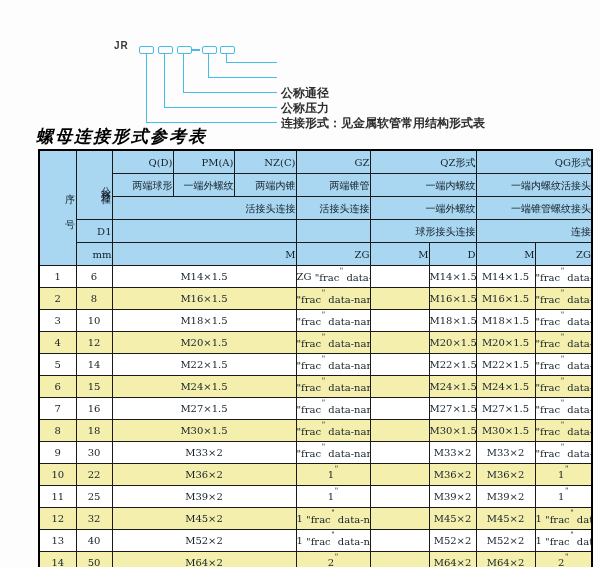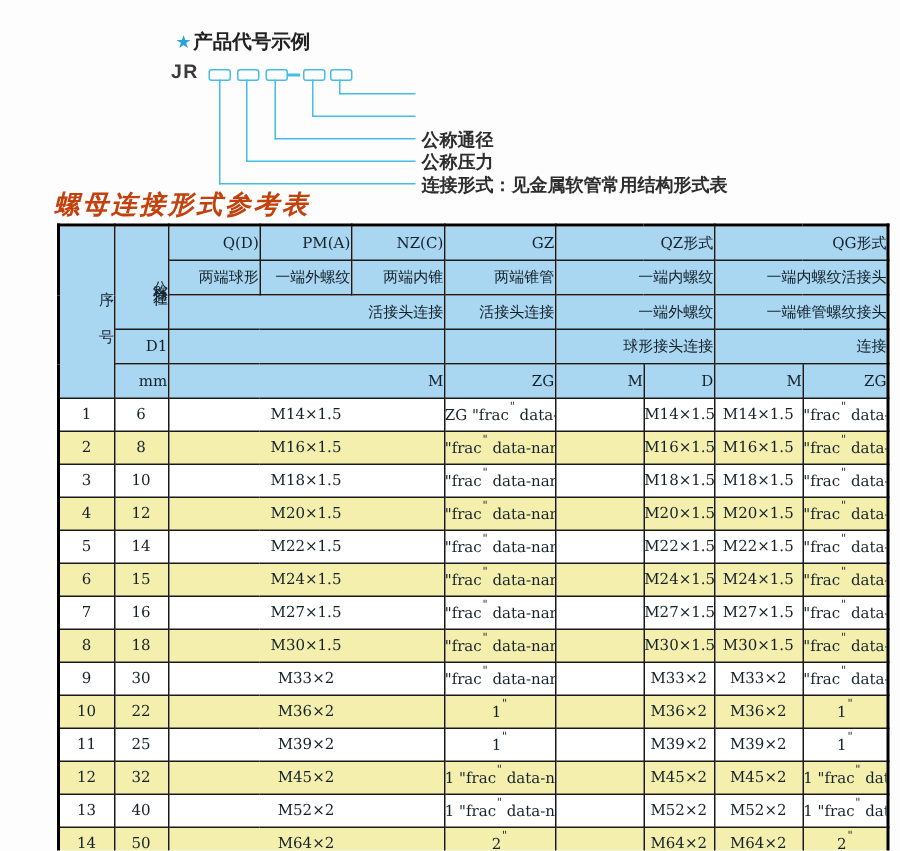--- a/index.html
+++ b/index.html
@@ -12,28 +12,28 @@
   html,body{margin:0;padding:0;}
   body{
     width:600px;height:567px;background:#fdfdfd;position:relative;
     font-family:"DejaVu Serif","Liberation Serif",serif;color:#1c1c1c;
     overflow:hidden;
   }
   
   .diagram{position:absolute;left:0;top:0;width:600px;height:128px;}
   .star-title{position:absolute;left:117px;top:19px;font-family:"Liberation Sans","DejaVu Sans",sans-serif;font-size:13px;font-weight:bold;color:#222;}
   .star-title .star{color:var(--star-color);margin-right:1px;font-size:12px;}
-  .jr{position:absolute;left:114px;top:40px;font-family:"Liberation Sans","DejaVu Sans",sans-serif;font-size:13px;font-weight:bold;color:#3a3a3a;letter-spacing:1px;}
+  .jr{position:absolute;left:114px;top:40px;font-family:"Liberation Sans","DejaVu Sans",sans-serif;font-size:10px;font-weight:bold;color:#3a3a3a;letter-spacing:1px;}
   .code-box{position:absolute;top:46px;width:13px;height:6px;border:1.4px solid var(--line-color);border-radius:2px;background:transparent;}
   .code-dash{position:absolute;left:192px;top:49px;width:8px;height:1.6px;background:var(--line-color);}
   .vl{position:absolute;width:1.3px;background:var(--line-color);}
   .hl{position:absolute;height:1.3px;background:var(--line-color);}
   .code-label{position:absolute;left:281px;font-family:"Liberation Sans","DejaVu Sans",sans-serif;font-size:12px;font-weight:bold;color:#2e2e2e;white-space:nowrap;}
   
-  .tbl-title{position:absolute;left:36px;top:125px;font-size:17px;font-weight:bold;font-style:italic;color:#c2410c;letter-spacing:2px;font-family:"DejaVu Serif","Liberation Serif",serif;}
+  .tbl-title{position:absolute;left:36px;top:125px;font-size:17px;font-weight:bold;font-style:italic;color:#000000;letter-spacing:2px;font-family:"DejaVu Serif","Liberation Serif",serif;}
   
   table.ref{
     position:absolute;left:38px;top:149px;width:553px;
     border-collapse:collapse;table-layout:fixed;
     border:2px solid #000;
   }
   table.ref th,table.ref td{
     border:1px solid var(--border-color);
     text-align:center;vertical-align:middle;
     padding:0;font-weight:normal;
@@ -45,21 +45,20 @@
   table.ref tbody tr.alt td{background:var(--alt-bg);}
   .vtext{writing-mode:vertical-lr;text-orientation:upright;display:inline-block;}
   .vseq{letter-spacing:26px;padding-top:10px;}
   .vdn{letter-spacing:3px;}
   sup.in{font-size:7.5px;position:relative;top:-3px;margin-left:0.5px;}
 </style>
 </head>
 <body>
 
 <div class="diagram">
-  <div class="star-title"><span class="star">★</span><span>产品代号示例</span></div>
   <div class="jr">JR</div>
 
   <div class="code-box" style="left:139px"></div>
   <div class="code-box" style="left:158px"></div>
   <div class="code-box" style="left:177px"></div>
   <div class="code-dash"></div>
   <div class="code-box" style="left:202px"></div>
   <div class="code-box" style="left:220px"></div>
 
   <div class="vl" style="left:226px;top:53px;height:10px"></div>

